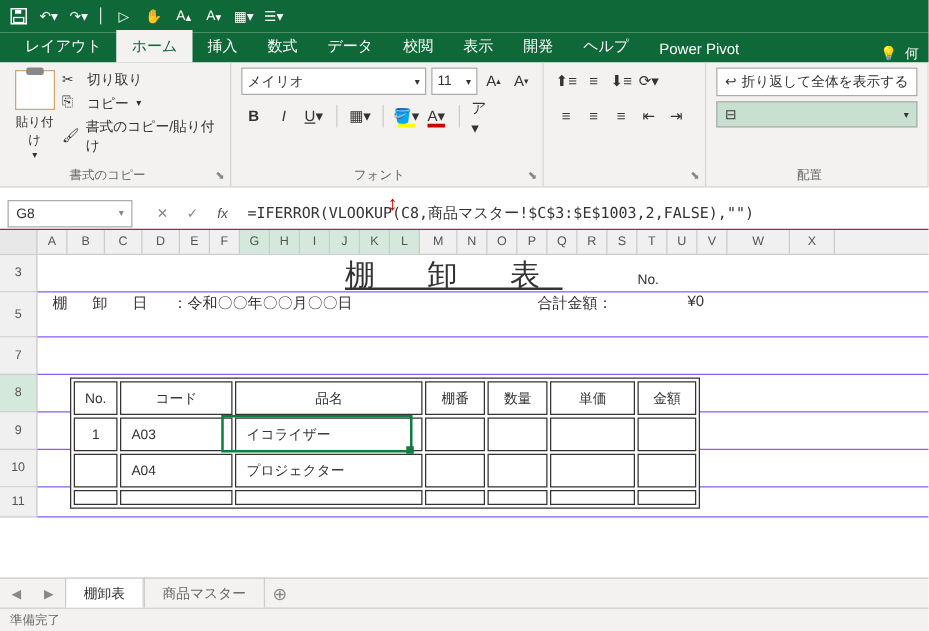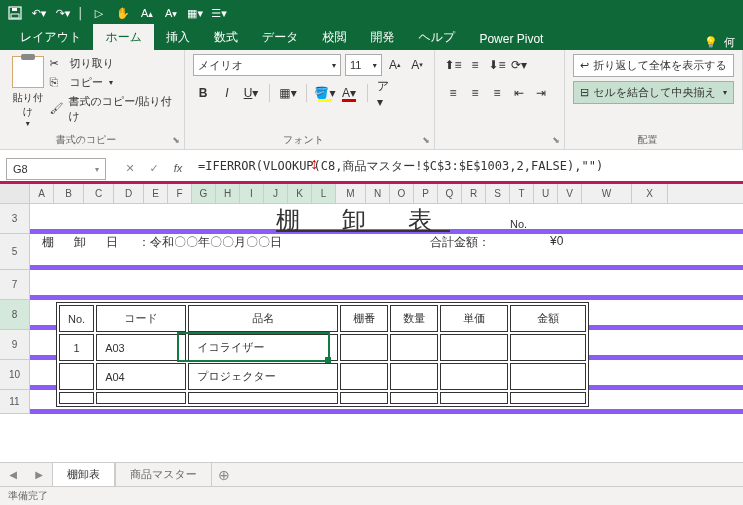--- a/index.html
+++ b/index.html
@@ -28,53 +28,53 @@
 .combo{border:1px solid #ababab;background:#fff;height:22px;display:flex;align-items:center;padding:0 4px;font-size:11px}
 .fontname{width:164px}
 .fontsize{width:40px}
 .smbtn{width:20px;height:22px;border:1px solid transparent;display:flex;align-items:center;justify-content:center;font-size:12px}
 .align{width:130px}
 .alignrow{display:flex;gap:2px;align-items:center;margin-bottom:6px}
 .wrap{width:178px}
 .wrapbtn{border:1px solid #ababab;background:#fff;padding:3px 6px;display:flex;align-items:center;gap:4px;margin-bottom:4px;font-size:11px}
 .wrapbtn.sel{background:#c8e0d0}
 .arrow{position:absolute;left:310px;top:155px;color:#d00;font-size:16px;z-index:10}
-.namebox-row{height:26px;border-bottom:3px solid #be185d;display:flex;align-items:flex-start;margin-top:8px}
+.namebox-row{height:26px;border-bottom:1px solid #be185d;display:flex;align-items:center;margin-top:8px}
 .namebox{width:100px;border:1px solid #ababab;height:22px;margin-left:6px;padding:0 6px;display:flex;align-items:center;background:#fff}
 .nbdrop{margin-left:auto;font-size:8px;color:#888}
 .fxbtns{display:flex;gap:0;margin-left:12px}
 .fxb{width:24px;height:20px;display:flex;align-items:center;justify-content:center;color:#888;font-size:11px}
 .fxb.fx{font-style:italic;color:#555}
 .formula{flex:1;padding:0 8px;font-size:12px;font-family:Consolas,monospace}
 .colhdr{height:20px;display:flex;border-bottom:1px solid #ccc;background:#f0f0f0}
 .corner{width:30px;border-right:1px solid #ccc;background:#e8e8e8}
 .ch{border-right:1px solid #ccc;text-align:center;line-height:20px;font-size:10px;color:#555}
 .ch.sel{background:#d4e8dc}
 .grid{position:relative;height:258px;overflow:hidden}
 .row{display:flex;height:28px}
 .row.h3{height:30px}
 .row.tall{height:30px}
 .rh{width:30px;border-right:1px solid #ccc;border-bottom:1px solid #ccc;background:#f0f0f0;text-align:center;font-size:10px;color:#555;display:flex;align-items:center;justify-content:center}
 .rh.sel{background:#d4e8dc}
-.cells{flex:1;position:relative;border-bottom:5px solid #8b5cf6}
+.cells{flex:1;position:relative;border-bottom:1px solid #8b5cf6}
 .doc-title{position:absolute;left:246px;top:0;font-size:24px;letter-spacing:18px;font-family:"MS Mincho",serif;text-decoration:underline}
 .doc-no{position:absolute;left:480px;top:14px;font-size:11px}
 .doc-date-l{position:absolute;left:12px;top:0;font-size:12px;letter-spacing:4px}
 .doc-date-v{position:absolute;left:120px;top:0;font-size:12px}
 .doc-total-l{position:absolute;left:400px;top:0;font-size:12px}
 .doc-total-v{position:absolute;left:520px;top:0;font-size:12px}
 .dtable{position:absolute;left:56px;top:98px;border:1px solid #333;background:#fff}
 .dtable th,.dtable td{border:1px solid #333;padding:5px 8px;font-size:11px;text-align:center;font-weight:normal}
 .dtable .c-no{width:28px}
 .dtable .c-code{width:90px;text-align:left}
 .dtable .c-name{width:150px;text-align:left}
 .dtable .c-p{width:48px}
 .dtable .c-q{width:48px}
 .dtable .c-u{width:68px}
-.dtable .c-a{width:76px}
+.dtable .c-a{width:47px}
 .selcell{position:absolute;left:177px;top:128px;width:153px;height:30px;border:2px solid #107c41;pointer-events:none}
 .selcell:after{content:"";position:absolute;right:-3px;bottom:-3px;width:6px;height:6px;background:#107c41}
 .sheets{height:24px;border-top:1px solid #ccc;display:flex;align-items:center;background:#f3f2f1}
 .snav{width:26px;text-align:center;color:#888;font-size:10px}
 .stab{padding:4px 14px;border:1px solid #ccc;border-bottom:none;background:#fff;font-size:11px;margin-top:-1px}
 .stab.inactive{background:#f3f2f1;color:#666}
 .addsheet{width:24px;text-align:center;color:#888;font-size:14px}
 .status{height:20px;background:#f3f2f1;border-top:1px solid #ccc;padding:2px 8px;font-size:10px;color:#666}
 svg{display:block}
 </style>
@@ -102,20 +102,21 @@
   </div>
 </div>
 
 <div class="tabs">
   <div class="tab file">レイアウト</div>
   <div class="tab active">ホーム</div>
   <div class="tab">挿入</div>
   <div class="tab">数式</div>
   <div class="tab">データ</div>
   <div class="tab">校閲</div>
+  <div class="tab">表示</div>
   <div class="tab">開発</div>
   <div class="tab">ヘルプ</div>
   <div class="tab">Power Pivot</div>
   <div class="tab-right">
       <span>💡</span>
       <span>何</span>
     </div>
 </div>
 
 <div class="ribbon">
@@ -196,21 +197,20 @@
     <div class="rlauncher">⬊</div>
   </div>
 
   <div class="rgroup wrap">
     <div class="wrapbtn">
         <span>↩</span>
         <span>折り返して全体を表示する</span>
       </div>
     <div class="wrapbtn sel">
         <span>⊟</span>
-        <span>セルを結合して中央揃え</span>
         <span style="font-size:8px;margin-left:auto">▾</span>
       </div>
     <div class="rlabel">配置</div>
   </div>
 </div>
 
 <div class="arrow">↕</div>
 
 <div class="namebox-row">
   <div class="namebox">

